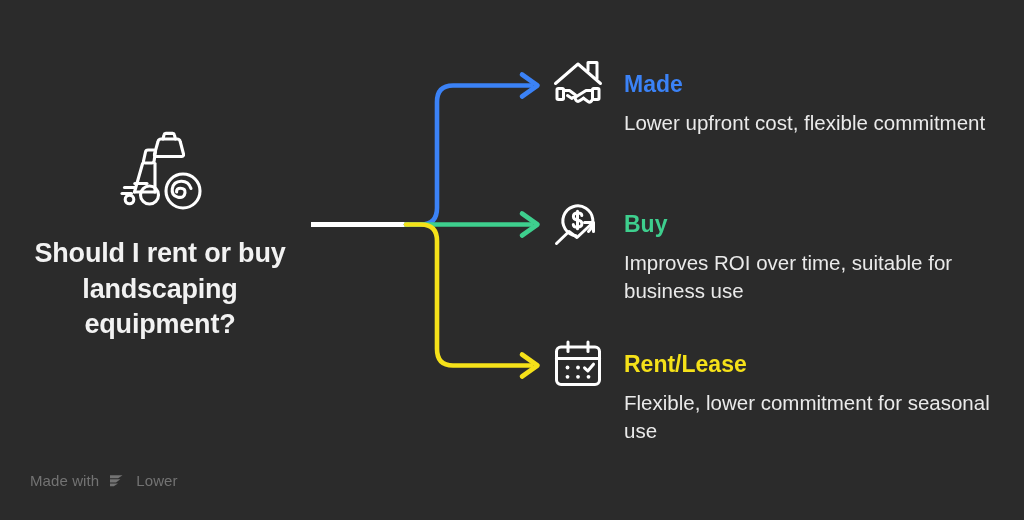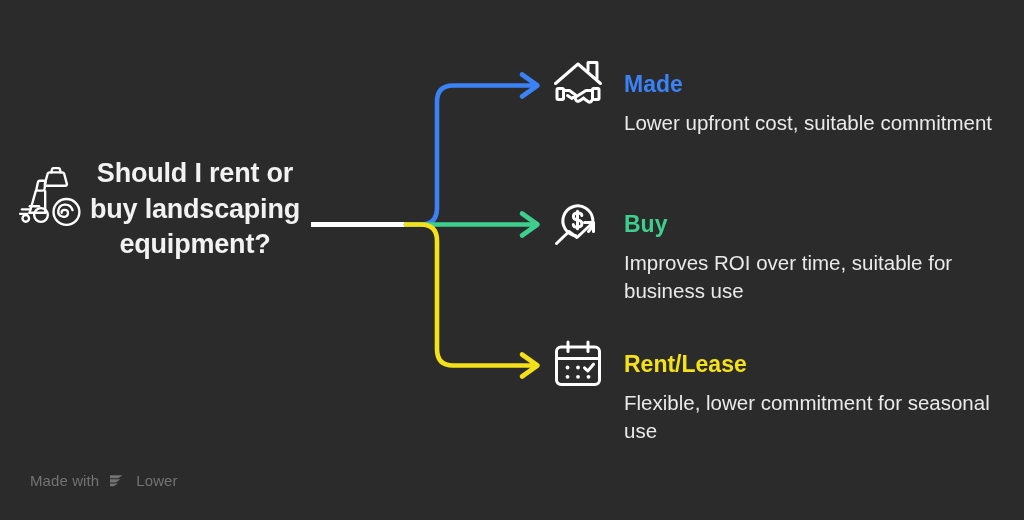--- a/index.html
+++ b/index.html
@@ -34,21 +34,21 @@
     pointer-events: none;
   }
 
   
   #root-block {
     position: absolute;
     left: 14px;
     top: 130px;
     width: 292px;
     display: flex;
-    flex-direction: row;
+    flex-direction: column;
     align-items: center;
   }
 
   #root-icon {
     width: 92px;
     height: 80px;
     display: block;
   }
 
   #root-title {
@@ -187,21 +187,21 @@
 
           <path d="M 11.8 32.5 L 17.5 32.5 L 23.5 37 L 20 40.5 L 15.5 37.5"></path>
 
           <path d="M 40.2 32.5 L 34 32.5 L 24.5 38.5 Q 22.2 40.2 24 42.2
                    Q 25.7 44.2 28 42.6 L 31.5 40.2"></path>
           <path d="M 31.5 40.2 L 36 43.5 Q 38 45 39.5 43 L 40.2 41.8"></path>
         </g>
       </svg>
       <div class="branch-label" style="color:#3b82f6">Made</div>
     </div>
-    <div class="branch-desc">Lower upfront cost, suitable commitment</div>
+    <div class="branch-desc">Lower upfront cost, flexible commitment</div>
   </div>
 
   <div class="branch" id="branch-lease">
     <div class="branch-head">
       <svg class="branch-icon" viewBox="0 0 52 52">
         <g fill="none" stroke="#ffffff" stroke-width="3" stroke-linecap="round" stroke-linejoin="round">
 
           <rect x="4.5" y="9" width="43" height="37.5" rx="4.5"></rect>
 
           <path d="M 4.5 20.5 L 47.5 20.5"></path>

